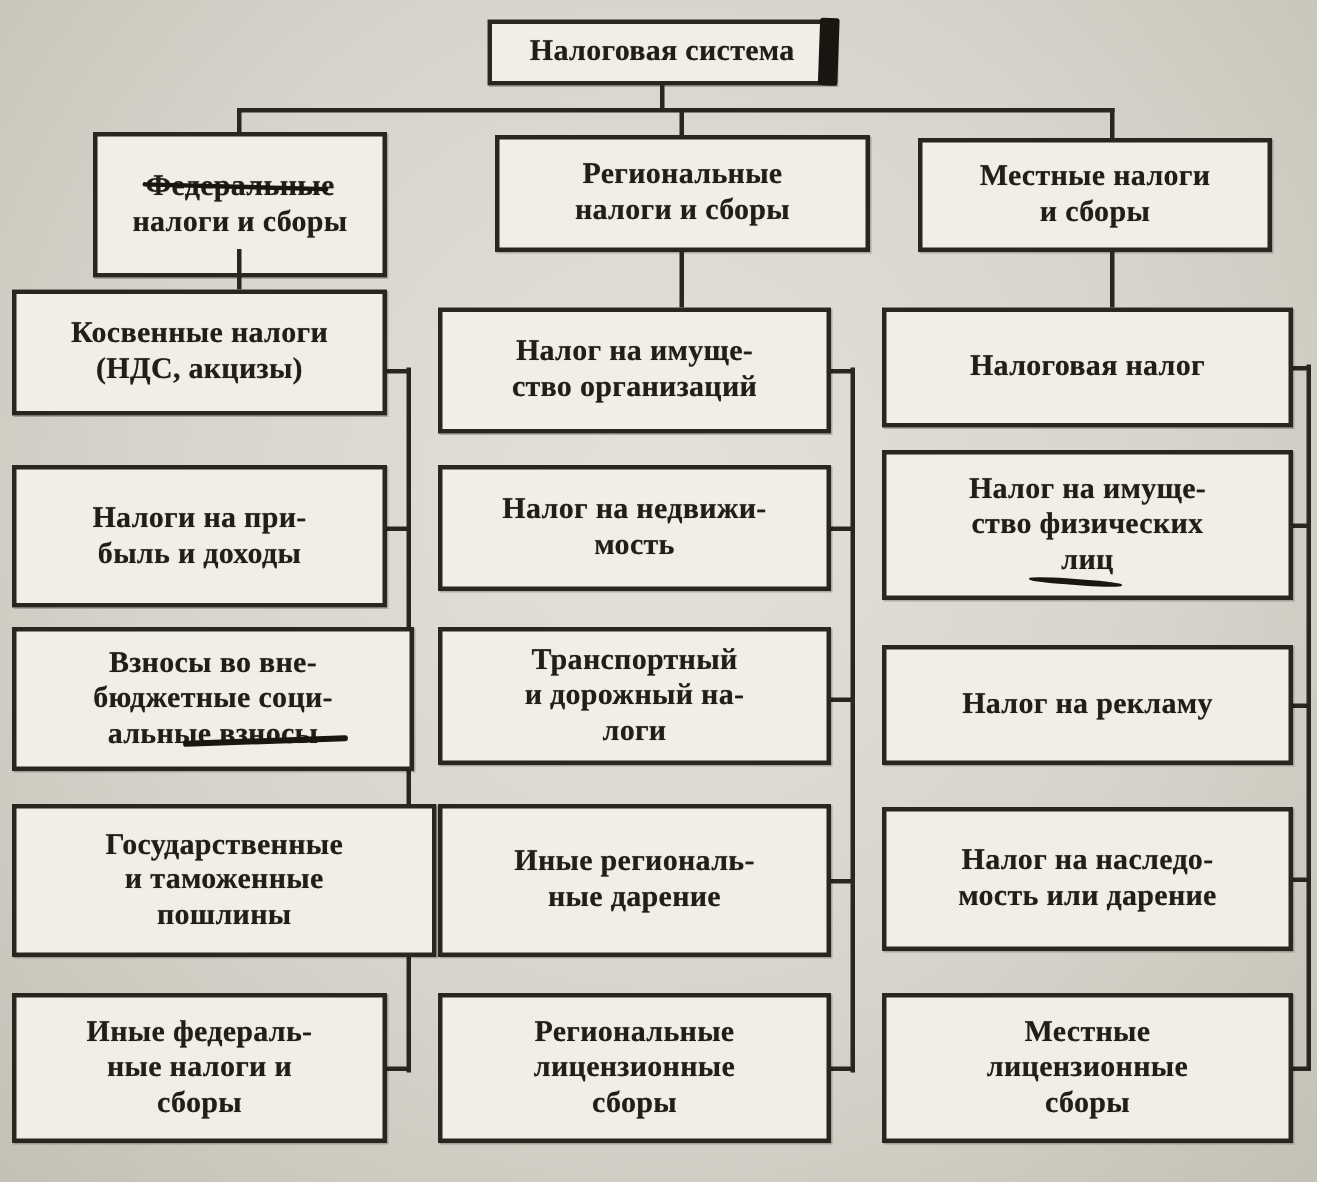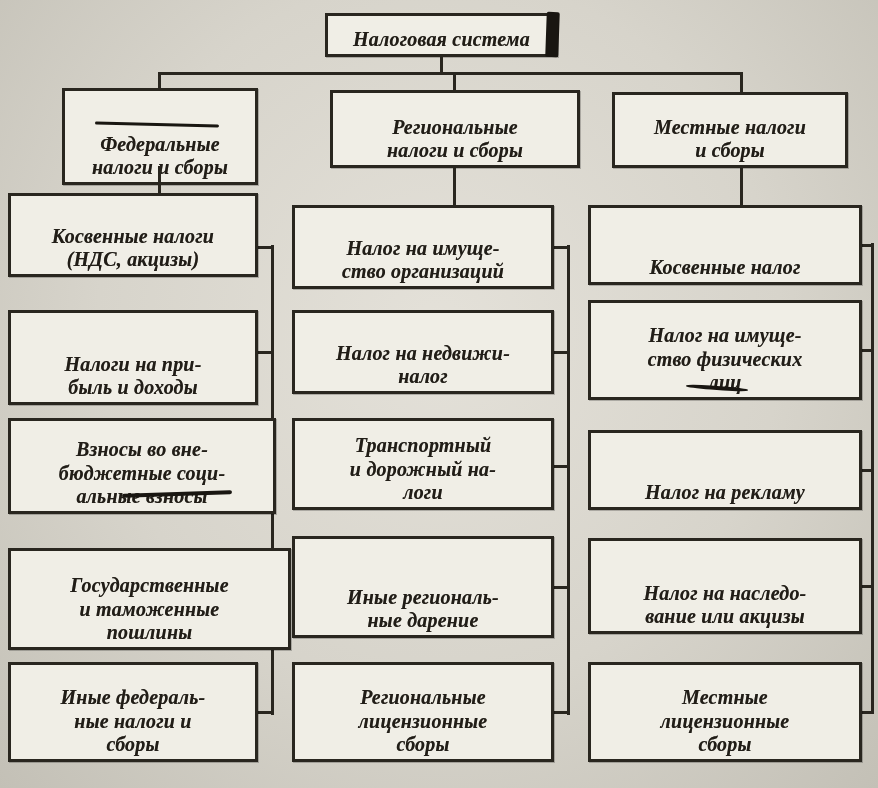--- a/index.html
+++ b/index.html
@@ -13,25 +13,24 @@
     width:878px;height:788px;
     overflow:hidden;
     background:radial-gradient(ellipse at 50% 42%, #e4e1d9 0%, #d7d4cb 55%, #c3c0b6 100%);
     font-family:"Liberation Serif","DejaVu Serif",serif;
   }
   .box{
     position:absolute;
     box-sizing:border-box;
     background:var(--boxbg);
     border:3px solid var(--ink);
-    display:flex;align-items:flex-end;justify-content:center;
+    display:flex;align-items:center;justify-content:center;
     text-align:center;
     padding:2px 6px;
     box-shadow:1px 1px 0 rgba(0,0,0,.22);
-    font-style:italic;
   }
   .txt{
     white-space:pre-line;
     font-weight:bold;
     font-size:20px;
     line-height:1.18;
     color:var(--txt);
     letter-spacing:.2px;
     text-shadow:0 0 .5px rgba(20,18,12,.55);
   }
@@ -102,70 +101,70 @@
   </div>
   <div class="box" style="left:8px;top:310px;width:250px;height:95px">
     <span class="txt">Налоги на при-
 быль и доходы</span>
   </div>
   <div class="box" style="left:8px;top:418px;width:268px;height:96px">
     <span class="txt">Взносы во вне-
 бюджетные соци-
 альные взносы</span>
   </div>
-  <div class="box" style="left:8px;top:548px;width:283px;height:102px">
+  <div class="box" style="left:8px;top:536px;width:283px;height:102px">
     <span class="txt">Государственные
 и таможенные
 пошлины</span>
   </div>
   <div class="box" style="left:8px;top:662px;width:250px;height:100px">
     <span class="txt">Иные федераль-
 ные налоги и
 сборы</span>
   </div>
 
   <div class="mark" style="left:122px;top:492px;width:110px;height:4px;transform:rotate(-2deg)"></div>
 
   <div class="box" style="left:292px;top:205px;width:262px;height:84px">
     <span class="txt">Налог на имуще-
 ство организаций</span>
   </div>
   <div class="box" style="left:292px;top:310px;width:262px;height:84px">
     <span class="txt">Налог на недвижи-
-налог</span>
+мость</span>
   </div>
   <div class="box" style="left:292px;top:418px;width:262px;height:92px">
     <span class="txt">Транспортный
 и дорожный на-
 логи</span>
   </div>
   <div class="box" style="left:292px;top:536px;width:262px;height:102px">
     <span class="txt">Иные региональ-
 ные дарение</span>
   </div>
   <div class="box" style="left:292px;top:662px;width:262px;height:100px">
     <span class="txt">Региональные
 лицензионные
 сборы</span>
   </div>
 
   <div class="box" style="left:588px;top:205px;width:274px;height:80px">
-    <span class="txt">Косвенные налог</span>
+    <span class="txt">Налоговая налог</span>
   </div>
   <div class="box" style="left:588px;top:300px;width:274px;height:100px">
     <span class="txt">Налог на имуще-
 ство физических
 лиц</span>
   </div>
   <div class="box" style="left:588px;top:430px;width:274px;height:80px">
     <span class="txt">Налог на рекламу</span>
   </div>
   <div class="box" style="left:588px;top:538px;width:274px;height:96px">
     <span class="txt">Налог на наследо-
-вание или акцизы</span>
+мость или дарение</span>
   </div>
   <div class="box" style="left:588px;top:662px;width:274px;height:100px">
     <span class="txt">Местные
 лицензионные
 сборы</span>
   </div>
 
   <div class="mark" style="left:686px;top:386px;width:62px;height:4px;transform:rotate(4deg);border-radius:40%"></div>
 
 </div>

